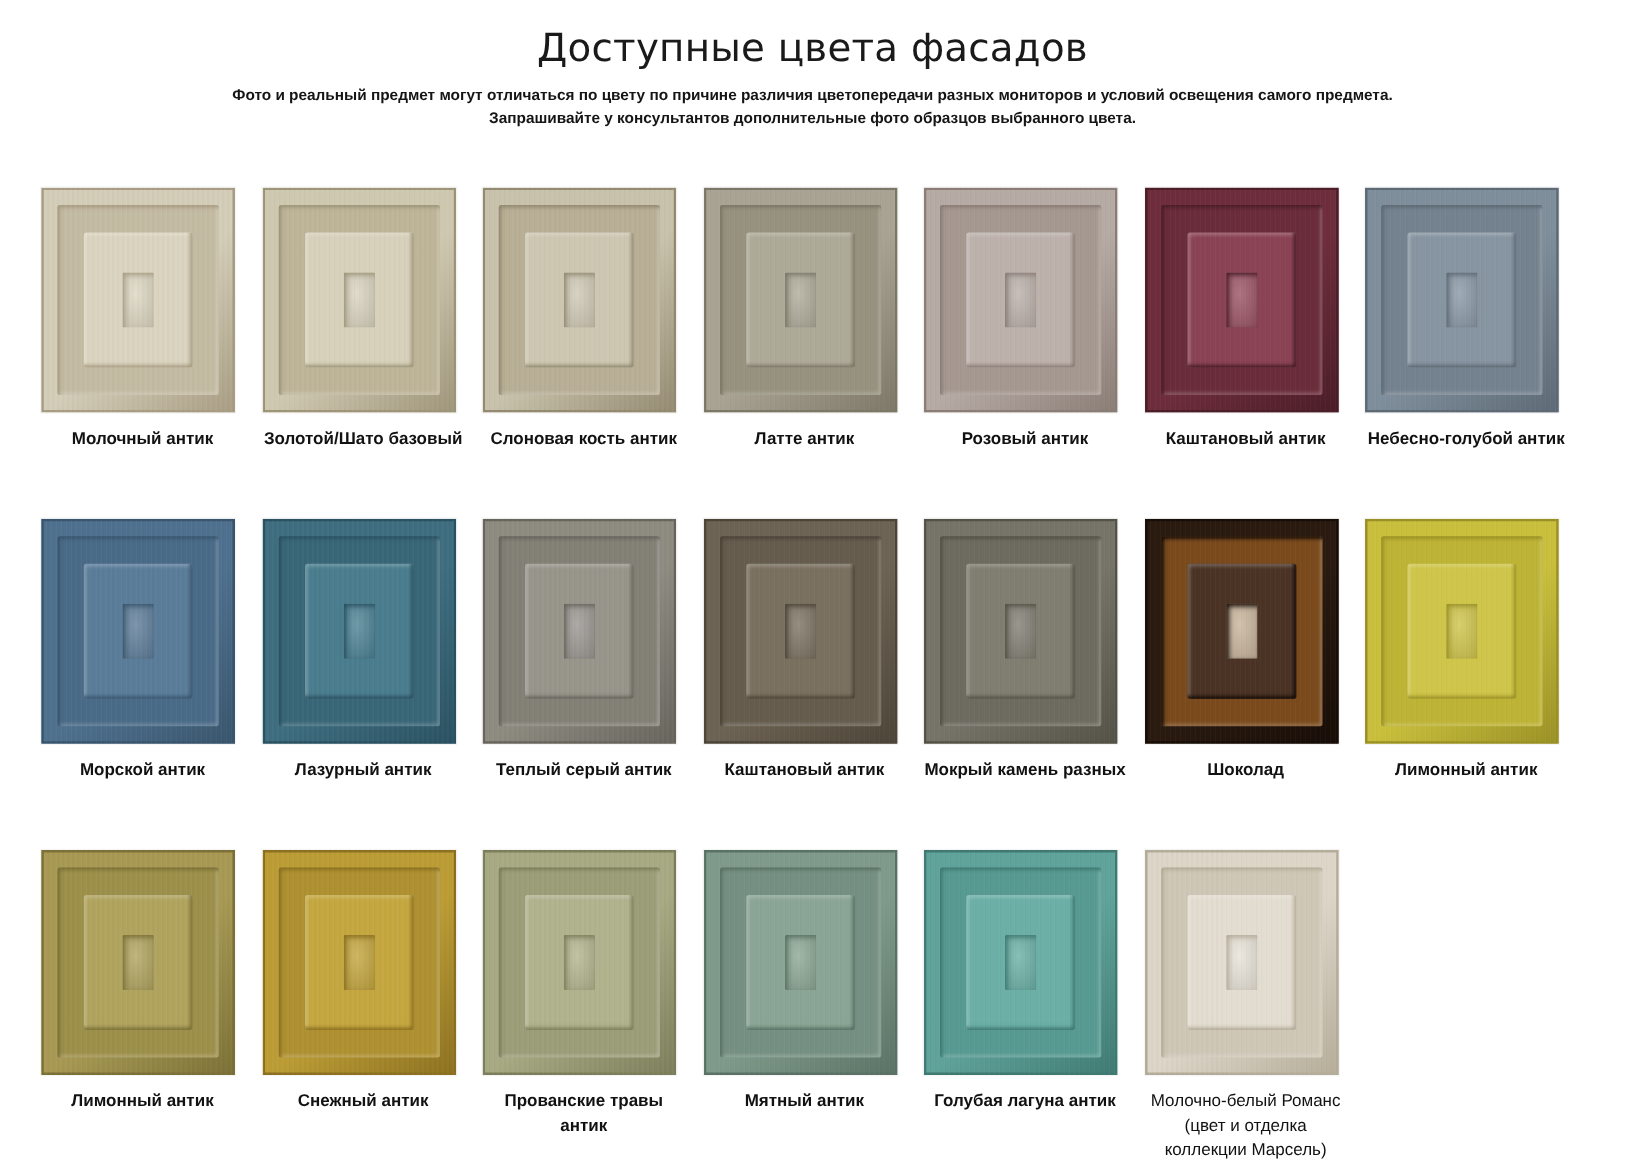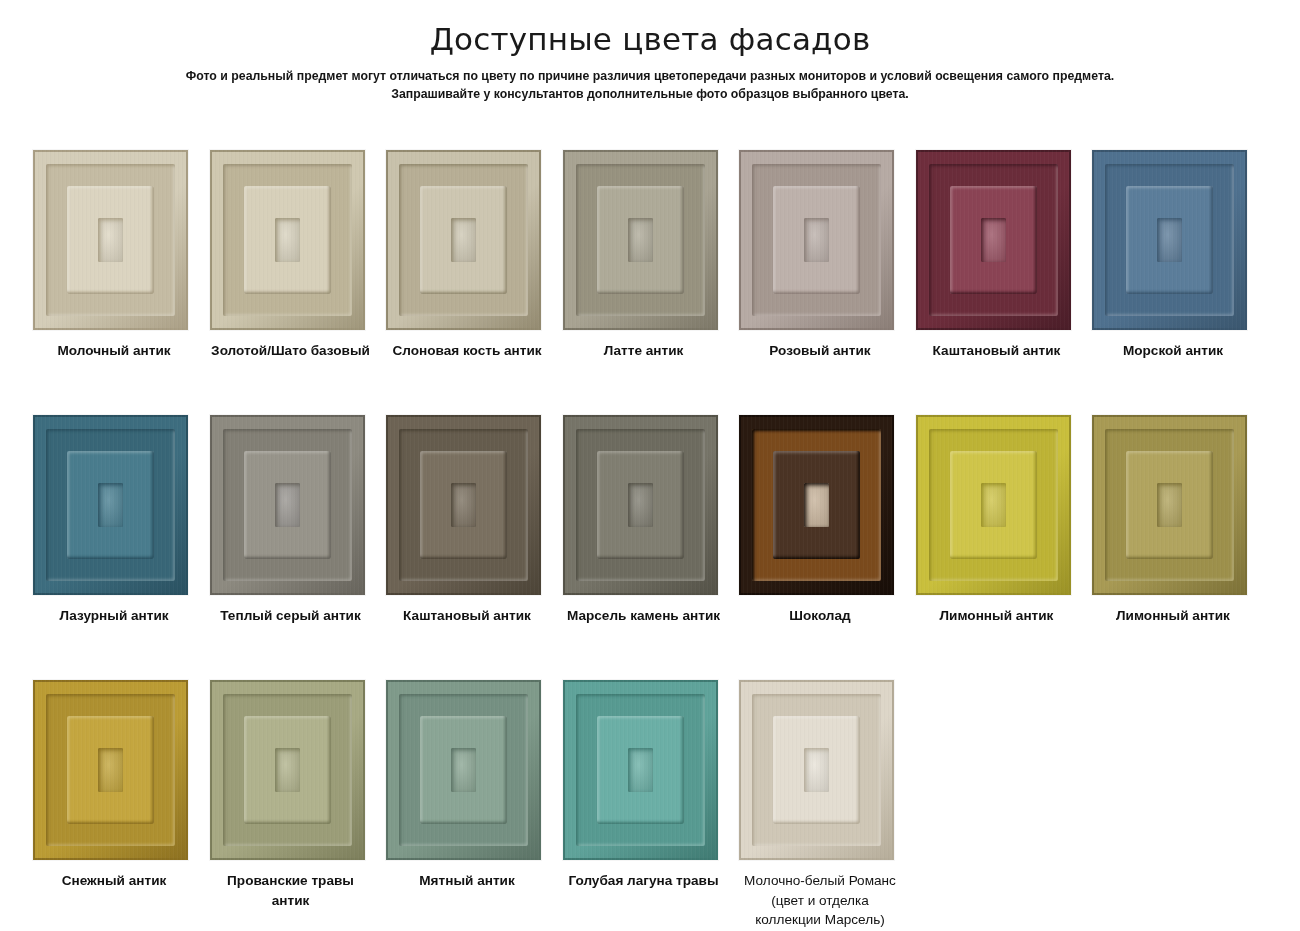--- a/index.html
+++ b/index.html
@@ -201,20 +201,33 @@
                 <div class="panel-face" style="background: radial-gradient(at 42% 38%, rgba(255, 255, 255, 0.18), rgba(0, 0, 0, 0.12) 95%), rgb(155, 85, 102); box-shadow: rgb(74, 29, 40) 2px 2px 4px inset;"></div>
               </div>
             </div>
           </div>
           <div class="grain"></div>
         </div>
         <div class="label">Каштановый антик</div>
       </div>
       <div class="cell">
         <div class="swatch">
+          <div class="panel-outer" style="background: linear-gradient(135deg, rgb(127, 142, 155) 0%, rgb(127, 142, 155) 55%, rgb(93, 106, 118) 100%); box-shadow: rgb(93, 106, 118) 0px 0px 0px 2px inset;">
+            <div class="panel-bevel" style="background: rgb(116, 130, 143); box-shadow: rgb(93, 106, 118) 2px 2px 3px inset, rgba(255, 255, 255, 0.22) -2px -2px 3px inset;">
+              <div class="panel-bevel2" style="background: rgb(135, 149, 162); box-shadow: rgb(93, 106, 118) -2px -2px 3px inset, rgba(255, 255, 255, 0.25) 2px 2px 3px inset;">
+                <div class="panel-face" style="background: radial-gradient(at 42% 38%, rgba(255, 255, 255, 0.18), rgba(0, 0, 0, 0.12) 95%), rgb(139, 153, 166); box-shadow: rgb(93, 106, 118) 2px 2px 4px inset;"></div>
+              </div>
+            </div>
+          </div>
+          <div class="grain"></div>
+        </div>
+        <div class="label">Небесно-голубой антик</div>
+      </div>
+      <div class="cell">
+        <div class="swatch">
           <div class="panel-outer" style="background: linear-gradient(135deg, rgb(79, 113, 143) 0%, rgb(79, 113, 143) 55%, rgb(58, 86, 110) 100%); box-shadow: rgb(58, 86, 110) 0px 0px 0px 2px inset;">
             <div class="panel-bevel" style="background: rgb(74, 107, 136); box-shadow: rgb(58, 86, 110) 2px 2px 3px inset, rgba(255, 255, 255, 0.22) -2px -2px 3px inset;">
               <div class="panel-bevel2" style="background: rgb(91, 125, 154); box-shadow: rgb(58, 86, 110) -2px -2px 3px inset, rgba(255, 255, 255, 0.25) 2px 2px 3px inset;">
                 <div class="panel-face" style="background: radial-gradient(at 42% 38%, rgba(255, 255, 255, 0.18), rgba(0, 0, 0, 0.12) 95%), rgb(96, 127, 155); box-shadow: rgb(58, 86, 110) 2px 2px 4px inset;"></div>
               </div>
             </div>
           </div>
           <div class="grain"></div>
         </div>
         <div class="label">Морской антик</div>
@@ -262,21 +275,21 @@
         <div class="swatch">
           <div class="panel-outer" style="background: linear-gradient(135deg, rgb(118, 116, 104) 0%, rgb(118, 116, 104) 55%, rgb(84, 82, 71) 100%); box-shadow: rgb(84, 82, 71) 0px 0px 0px 2px inset;">
             <div class="panel-bevel" style="background: rgb(109, 107, 95); box-shadow: rgb(84, 82, 71) 2px 2px 3px inset, rgba(255, 255, 255, 0.22) -2px -2px 3px inset;">
               <div class="panel-bevel2" style="background: rgb(128, 126, 113); box-shadow: rgb(84, 82, 71) -2px -2px 3px inset, rgba(255, 255, 255, 0.25) 2px 2px 3px inset;">
                 <div class="panel-face" style="background: radial-gradient(at 42% 38%, rgba(255, 255, 255, 0.18), rgba(0, 0, 0, 0.12) 95%), rgb(130, 128, 116); box-shadow: rgb(84, 82, 71) 2px 2px 4px inset;"></div>
               </div>
             </div>
           </div>
           <div class="grain"></div>
         </div>
-        <div class="label">Марсель камень антик</div>
+        <div class="label">Мокрый камень разных</div>
       </div>
       <div class="cell">
         <div class="swatch">
           <div class="panel-outer" style="background: linear-gradient(135deg, rgb(42, 26, 16) 0%, rgb(42, 26, 16) 55%, rgb(23, 13, 7) 100%); box-shadow: rgb(23, 13, 7) 0px 0px 0px 2px inset;">
             <div class="panel-bevel" style="background: rgb(122, 74, 28); box-shadow: rgb(23, 13, 7) 2px 2px 3px inset, rgba(255, 255, 255, 0.22) -2px -2px 3px inset;">
               <div class="panel-bevel2" style="background: rgb(74, 51, 36); box-shadow: rgb(23, 13, 7) -2px -2px 3px inset, rgba(255, 255, 255, 0.25) 2px 2px 3px inset;">
                 <div class="panel-face" style="background: radial-gradient(at 42% 38%, rgba(255, 255, 255, 0.18), rgba(0, 0, 0, 0.12) 95%), rgb(200, 180, 156); box-shadow: rgb(23, 13, 7) 2px 2px 4px inset;"></div>
               </div>
             </div>
           </div>
@@ -353,21 +366,21 @@
         <div class="swatch">
           <div class="panel-outer" style="background: linear-gradient(135deg, rgb(95, 163, 154) 0%, rgb(95, 163, 154) 55%, rgb(63, 122, 114) 100%); box-shadow: rgb(63, 122, 114) 0px 0px 0px 2px inset;">
             <div class="panel-bevel" style="background: rgb(87, 154, 145); box-shadow: rgb(63, 122, 114) 2px 2px 3px inset, rgba(255, 255, 255, 0.22) -2px -2px 3px inset;">
               <div class="panel-bevel2" style="background: rgb(107, 175, 166); box-shadow: rgb(63, 122, 114) -2px -2px 3px inset, rgba(255, 255, 255, 0.25) 2px 2px 3px inset;">
                 <div class="panel-face" style="background: radial-gradient(at 42% 38%, rgba(255, 255, 255, 0.18), rgba(0, 0, 0, 0.12) 95%), rgb(109, 177, 167); box-shadow: rgb(63, 122, 114) 2px 2px 4px inset;"></div>
               </div>
             </div>
           </div>
           <div class="grain"></div>
         </div>
-        <div class="label">Голубая лагуна травы</div>
+        <div class="label">Голубая лагуна антик</div>
       </div>
       <div class="cell">
         <div class="swatch">
           <div class="panel-outer" style="background: linear-gradient(135deg, rgb(221, 214, 200) 0%, rgb(221, 214, 200) 55%, rgb(181, 172, 153) 100%); box-shadow: rgb(181, 172, 153) 0px 0px 0px 2px inset;">
             <div class="panel-bevel" style="background: rgb(207, 199, 182); box-shadow: rgb(181, 172, 153) 2px 2px 3px inset, rgba(255, 255, 255, 0.22) -2px -2px 3px inset;">
               <div class="panel-bevel2" style="background: rgb(227, 221, 209); box-shadow: rgb(181, 172, 153) -2px -2px 3px inset, rgba(255, 255, 255, 0.25) 2px 2px 3px inset;">
                 <div class="panel-face" style="background: radial-gradient(at 42% 38%, rgba(255, 255, 255, 0.18), rgba(0, 0, 0, 0.12) 95%), rgb(232, 227, 216); box-shadow: rgb(181, 172, 153) 2px 2px 4px inset;"></div>
               </div>
             </div>
           </div>

